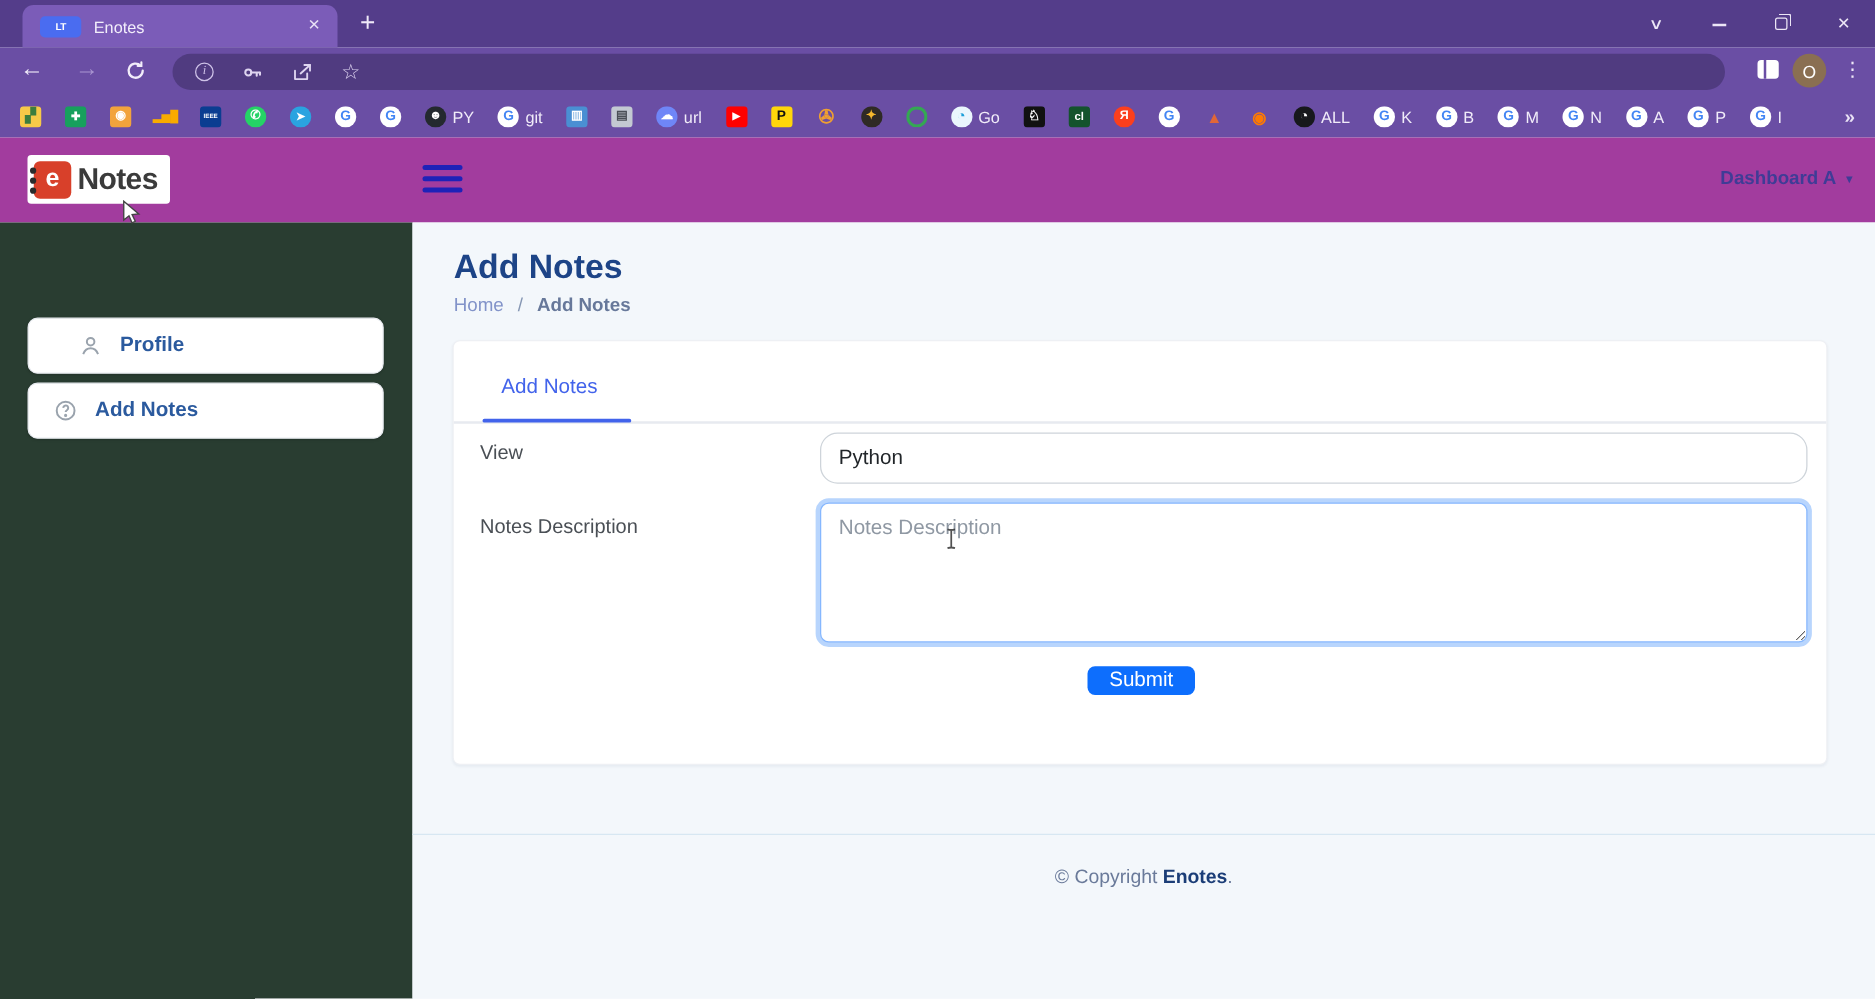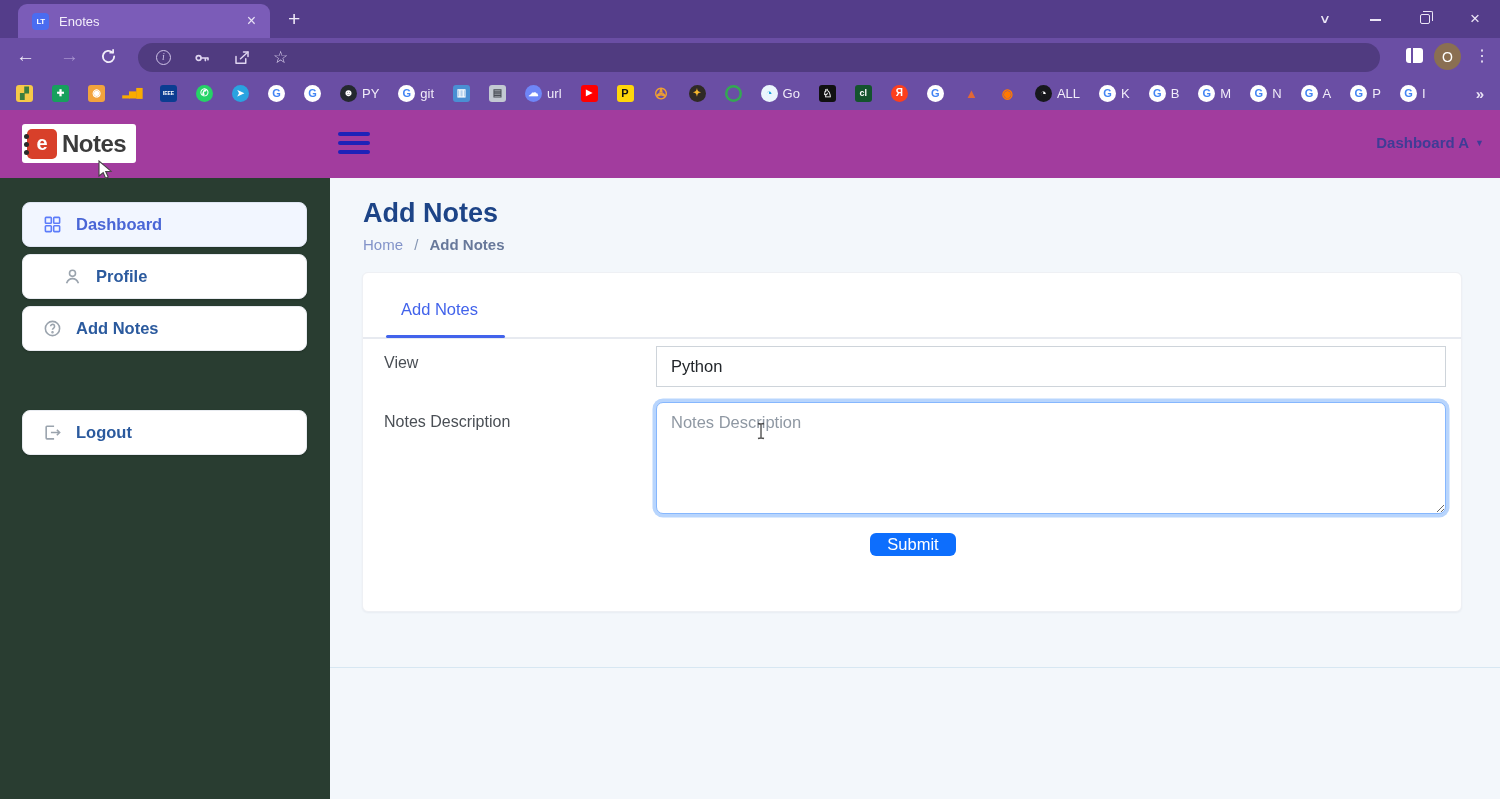--- a/index.html
+++ b/index.html
@@ -2,21 +2,21 @@
 <html style="--accent: #0d6efd; --header-bg: #a23c9e; --sidebar-bg: #293d31; --titlebar-bg: #543d8a; --toolbar-bg: #6a4ea4; --tab-bg: #7b5cb8; --urlbar-bg: #503b80; --main-bg: #f3f7fb; --link-blue: #4263eb; --nav-blue: #2b5a9e; --heading-blue: #1d4487;"><head>
 <meta charset="utf-8">
 <style>
   * { margin:0; padding:0; box-sizing:border-box; }
   html,body { width:1500px; height:799px; font-family:"Liberation Sans", sans-serif; }
   .screen { position:relative; width:1500px; height:799px; overflow:hidden; background:#f3f7fb; }
 
   
   .titlebar { position:absolute; left:0; top:0; width:1500px; height:38px; background:var(--titlebar-bg,#543d8a); }
   .tab { position:absolute; left:18px; top:4px; width:252px; height:34px; background:var(--tab-bg,#7b5cb8); border-radius:9px 9px 0 0; display:flex; align-items:center; padding:0 10px 0 14px; }
-  .tab-favicon { width:17px; height:17px; border-radius:4px; background:#4a6cf0; color:#fff; font-size:8px; font-weight:bold; display:flex; align-items:center; justify-content:center; letter-spacing:-.5px; }
+  .tab-favicon { width:33px; height:17px; border-radius:4px; background:#4a6cf0; color:#fff; font-size:8px; font-weight:bold; display:flex; align-items:center; justify-content:center; letter-spacing:-.5px; }
   .tab-title { color:#f3eefb; font-size:13px; margin-left:10px; flex:1; }
   .tab-close { color:#e9e2f6; font-size:16px; cursor:default; padding:0 4px; }
   .new-tab { position:absolute; left:288px; top:7px; color:#efe9f8; font-size:21px; font-weight:400; line-height:24px; }
   .win-controls { position:absolute; right:0; top:0; height:38px; display:flex; align-items:center; }
   .win-btn { width:50px; text-align:center; color:#ece6f6; font-size:14px; }
   .chev { font-size:12px; transform:scaleX(1.4); }
   .restore-glyph { display:inline-block; width:10px; height:10px; border:1.5px solid #ece6f6; border-radius:2px; position:relative; background:transparent; }
   .restore-glyph::before { content:""; position:absolute; left:2px; top:-4px; width:9px; height:9px; border:1.5px solid #ece6f6; border-left:none; border-bottom:none; border-radius:0 2px 0 0; }
   .min-glyph { display:inline-block; width:11px; height:1.8px; background:#ece6f6; margin-bottom:3px; }
 
@@ -75,21 +75,21 @@
   .bc-sep { color:#8596b3; margin:0 7px; }
   .bc-current { color:#67789a; font-weight:bold; }
 
   .card { position:absolute; left:32px; top:94px; width:1100px; height:340px; background:#ffffff; border:1px solid #eef0f4; border-radius:6px; box-shadow:0 1px 2px rgba(20,40,80,.05); }
   .tab-border { position:absolute; left:0; top:64px; width:100%; height:2px; background:#e7eaf0; }
   .card-tab { position:absolute; left:38px; top:27px; font-size:16.5px; color:var(--link-blue,#4263eb); }
   .tab-underline { position:absolute; left:23px; top:62px; width:119px; height:3px; background:var(--link-blue,#4263eb); border-radius:2px; }
   .f-label { position:absolute; left:21px; font-size:16px; color:#4a4f55; }
   .lbl-title { top:81px; }
   .lbl-desc { top:140px; }
-  .title-input { position:absolute; left:293px; top:73px; width:790px; height:41px; border:1px solid #ced4da; border-radius:0; padding:0 14px; font-size:16.5px; color:#212529; font-family:"Liberation Sans",sans-serif; outline:none; background:#fff; }
+  .title-input { position:absolute; left:293px; top:73px; width:790px; height:41px; border:1px solid #ced4da; border-radius:14px; padding:0 14px; font-size:16.5px; color:#212529; font-family:"Liberation Sans",sans-serif; outline:none; background:#fff; }
   .desc-area { position:absolute; left:293px; top:129px; width:790px; height:112px; border:1px solid #86b7fe; border-radius:7px; box-shadow:0 0 0 3.5px #b8d5fd; padding:10px 14px; font-size:16.5px; font-family:"Liberation Sans",sans-serif; color:#212529; outline:none; background:#fff; }
   .desc-area::placeholder { color:#8f98a3; }
   .submit-btn { position:absolute; left:507px; top:260px; width:86px; height:23px; background:var(--accent,#0d6efd); color:#ffffff; border:none; border-radius:6px; font-size:16.5px; font-family:"Liberation Sans",sans-serif; }
 
   .divider { position:absolute; left:0; top:489px; width:100%; height:1px; background:#d7e7f2; }
   .footer { position:absolute; left:0; top:515px; width:100%; text-align:center; font-size:15.5px; color:#6a7a9a; }
   .footer b { color:#1b3d77; }
 
   .mouse-cursor { position:absolute; left:98px; top:160px; width:16px; height:20px; z-index:50; }
   .text-cursor { position:absolute; left:755px; top:422px; width:12px; height:18px; z-index:50; opacity:.85; }
@@ -278,59 +278,39 @@
         <span></span>
         <span></span>
       </div>
     <div class="user-menu">
       <span>Dashboard A</span>
       <span class="user-caret">▼</span>
     </div>
   </div>
 
   <aside class="sidebar">
-    <div class="side-btn active" style="top:24px;">
-      <span class="s-icon">
-        <svg viewBox="0 0 24 24" fill="none" stroke="#5c7cfa" stroke-width="2">
-            <rect x="3" y="3" width="7.5" height="7.5" rx="1"></rect>
-            <rect x="13.5" y="3" width="7.5" height="7.5" rx="1"></rect>
-            <rect x="3" y="13.5" width="7.5" height="7.5" rx="1"></rect>
-            <rect x="13.5" y="13.5" width="7.5" height="7.5" rx="1"></rect>
-          </svg>
-      </span>
-      <span class="s-label">Dashboard</span>
-    </div>
     <div class="side-btn" style="top:76px;padding-left:40px;">
       <span class="s-icon">
         <svg viewBox="0 0 24 24" fill="none" stroke="#9aa3ad" stroke-width="2">
             <circle cx="12" cy="8" r="3.8"></circle>
             <path d="M4.5 20.5c1.6-4 4.3-5.8 7.5-5.8s5.9 1.8 7.5 5.8"></path>
           </svg>
       </span>
       <span class="s-label">Profile</span>
     </div>
     <div class="side-btn" style="top:128px;">
       <span class="s-icon">
         <svg viewBox="0 0 24 24" fill="none" stroke="#9aa3ad" stroke-width="2">
             <circle cx="12" cy="12" r="9"></circle>
             <path d="M9.6 9.2a2.5 2.5 0 1 1 4.1 2c-.9.7-1.7 1.2-1.7 2.3"></path>
             <circle cx="12" cy="16.8" r="0.6" fill="#9aa3ad"></circle>
           </svg>
       </span>
       <span class="s-label">Add Notes</span>
     </div>
-    <div class="side-btn" style="top:232px;">
-      <span class="s-icon">
-        <svg viewBox="0 0 24 24" fill="none" stroke="#9aa3ad" stroke-width="2">
-            <path d="M14 4H5a1 1 0 0 0-1 1v14a1 1 0 0 0 1 1h9"></path>
-            <path d="M10 12h11M17.5 8.5L21 12l-3.5 3.5"></path>
-          </svg>
-      </span>
-      <span class="s-label">Logout</span>
-    </div>
   </aside>
 
   <main class="main">
     <h1 class="page-title">Add Notes</h1>
     <div class="breadcrumb">
       <span class="bc-home">Home</span>
       <span class="bc-sep">/</span>
       <span class="bc-current">Add Notes</span>
     </div>
 
@@ -342,20 +322,24 @@
       <label class="f-label lbl-title">View</label>
       <input class="title-input" type="text" value="Python" style="">
 
       <label class="f-label lbl-desc">Notes Description</label>
       <textarea class="desc-area" placeholder="Notes Description" style=""></textarea>
 
       <button class="submit-btn">Submit</button>
     </section>
 
     <div class="divider"></div>
+    <div class="footer">
+      <span>© Copyright</span>
+      <b>Enotes</b><span>.</span>
+    </div>
   </main>
 
   <span class="mouse-cursor">
     <svg width="16" height="20" viewBox="0 0 16 20">
         <path d="M1 1 L1 16 L5.2 12.6 L7.6 18.2 L10.2 17 L7.7 11.6 L13 11.2 Z" fill="#ffffff" stroke="#444" stroke-width="1.1"></path>
       </svg>
   </span>
   <span class="text-cursor">
     <svg width="12" height="18" viewBox="0 0 12 18" stroke="#333" stroke-width="1.4" fill="none">
         <path d="M3 1.5 Q6 2.5 9 1.5 M6 2 V16 M3 16.5 Q6 15.5 9 16.5"></path>

